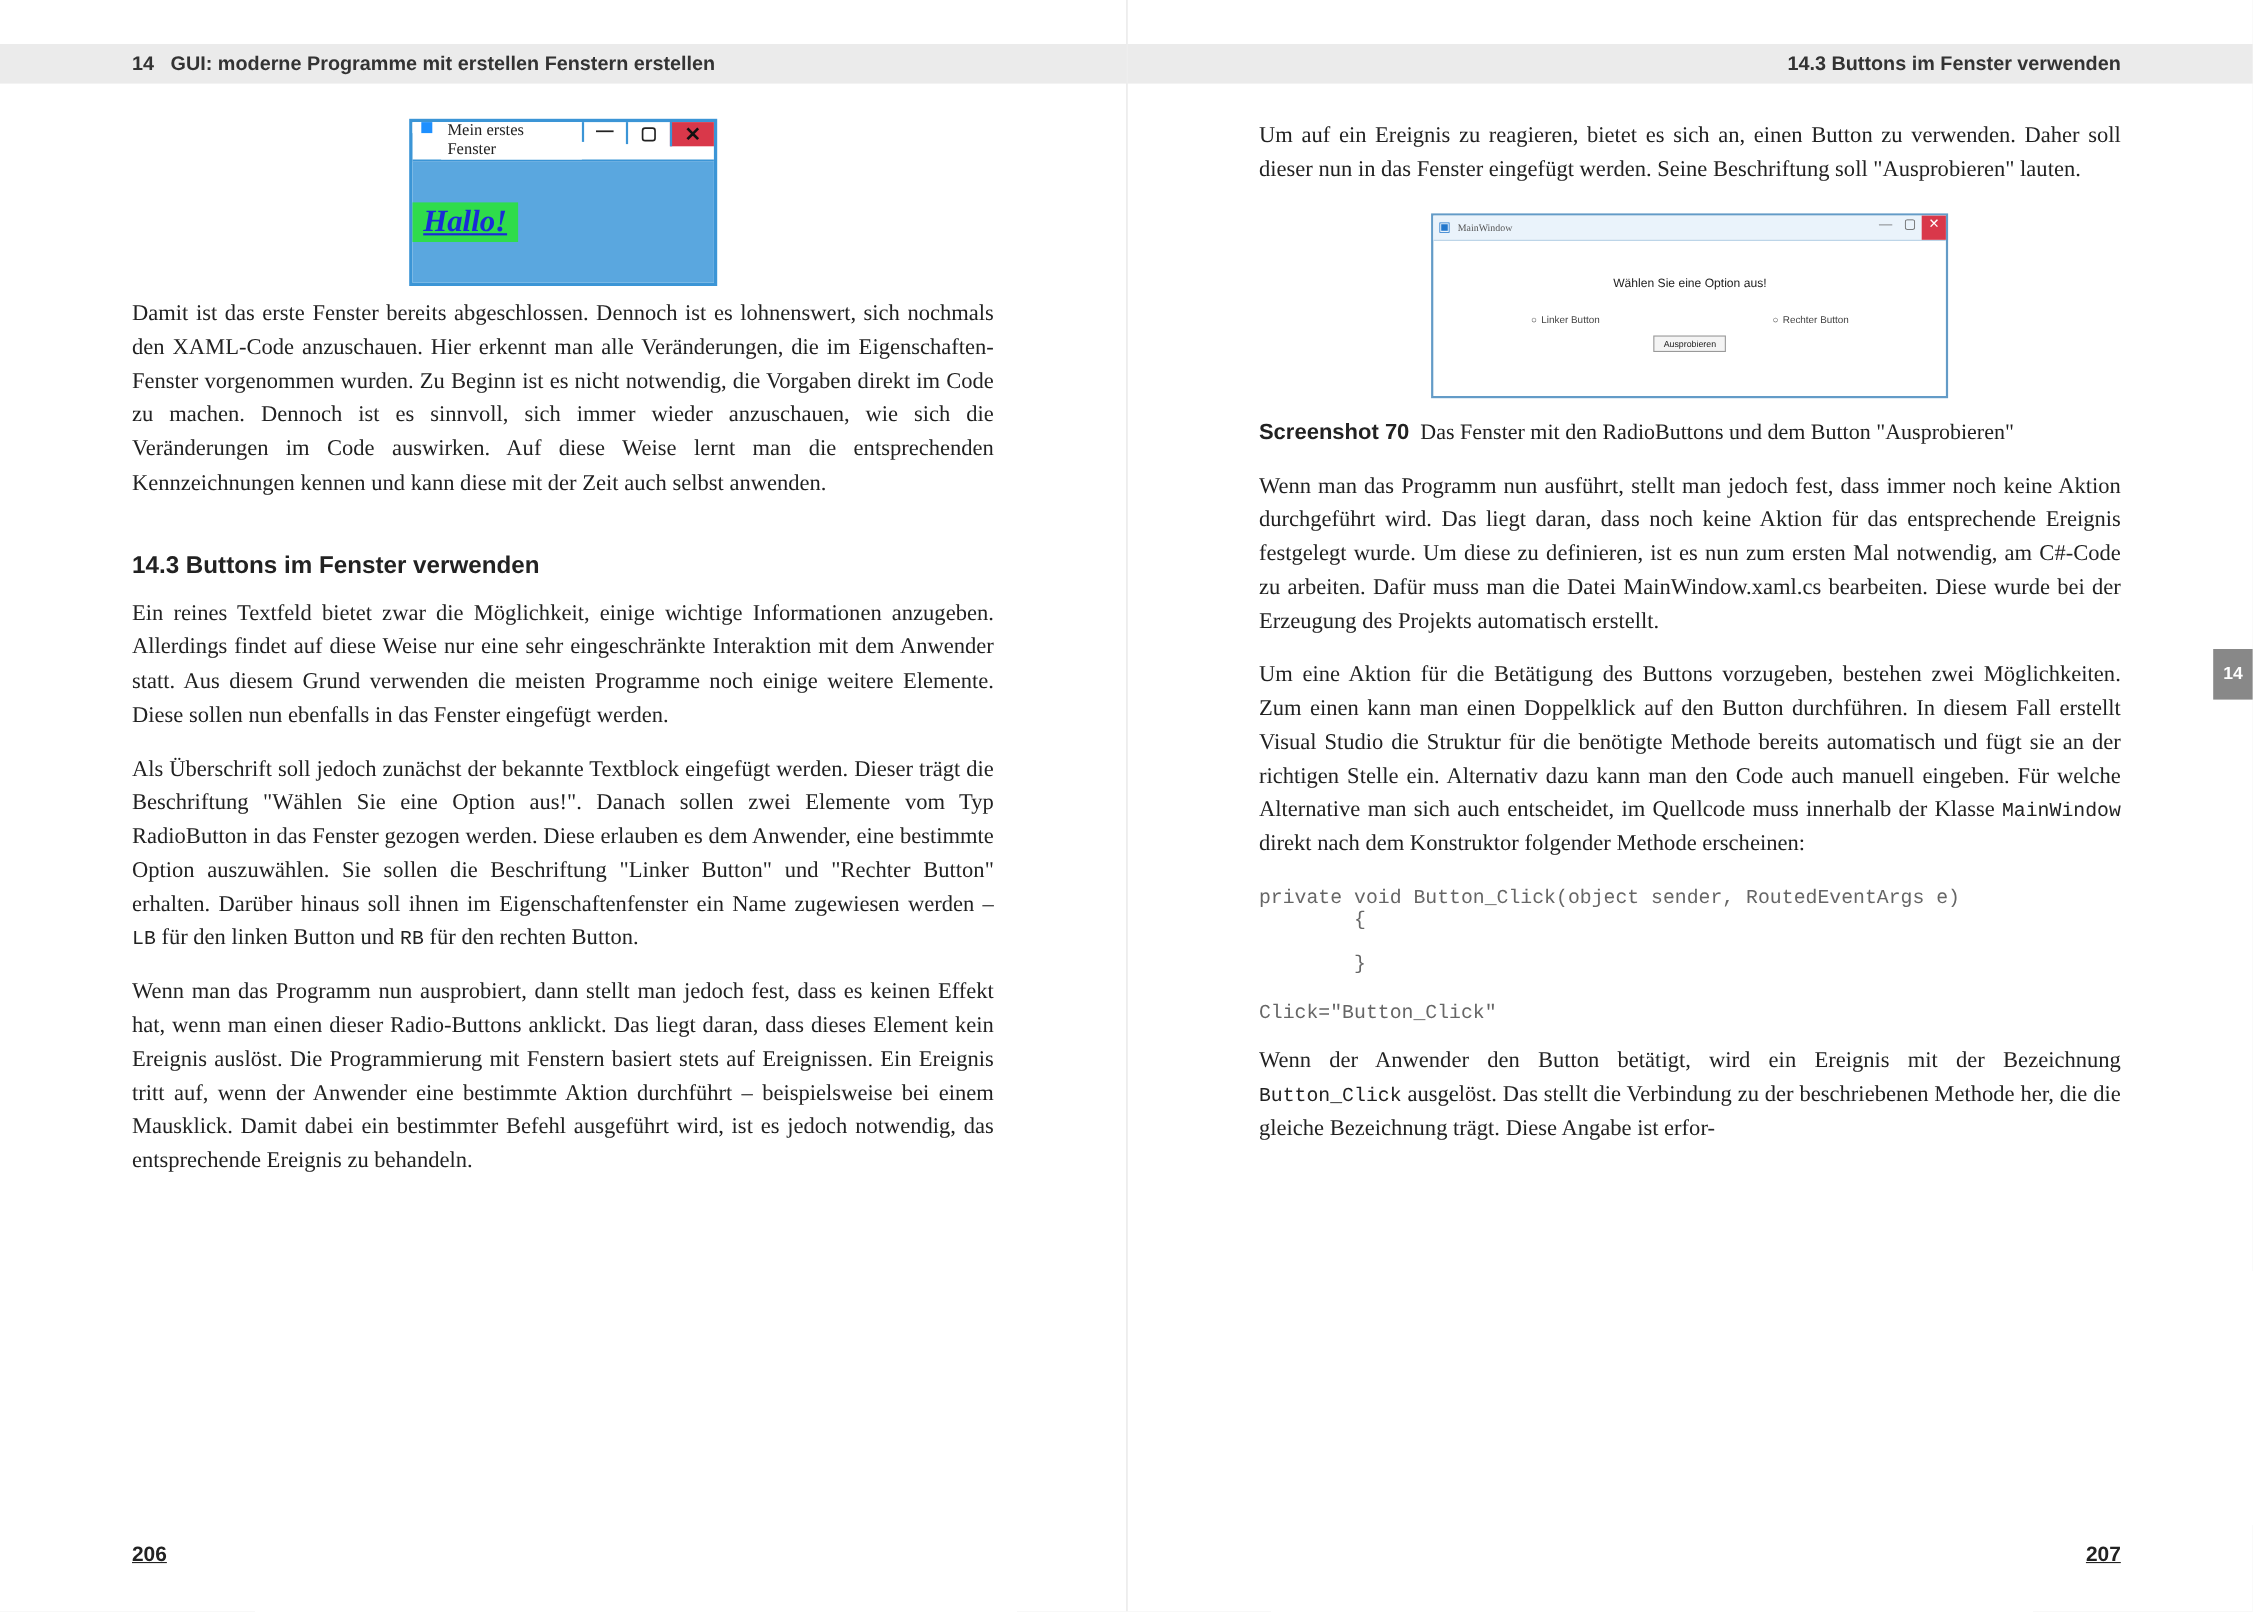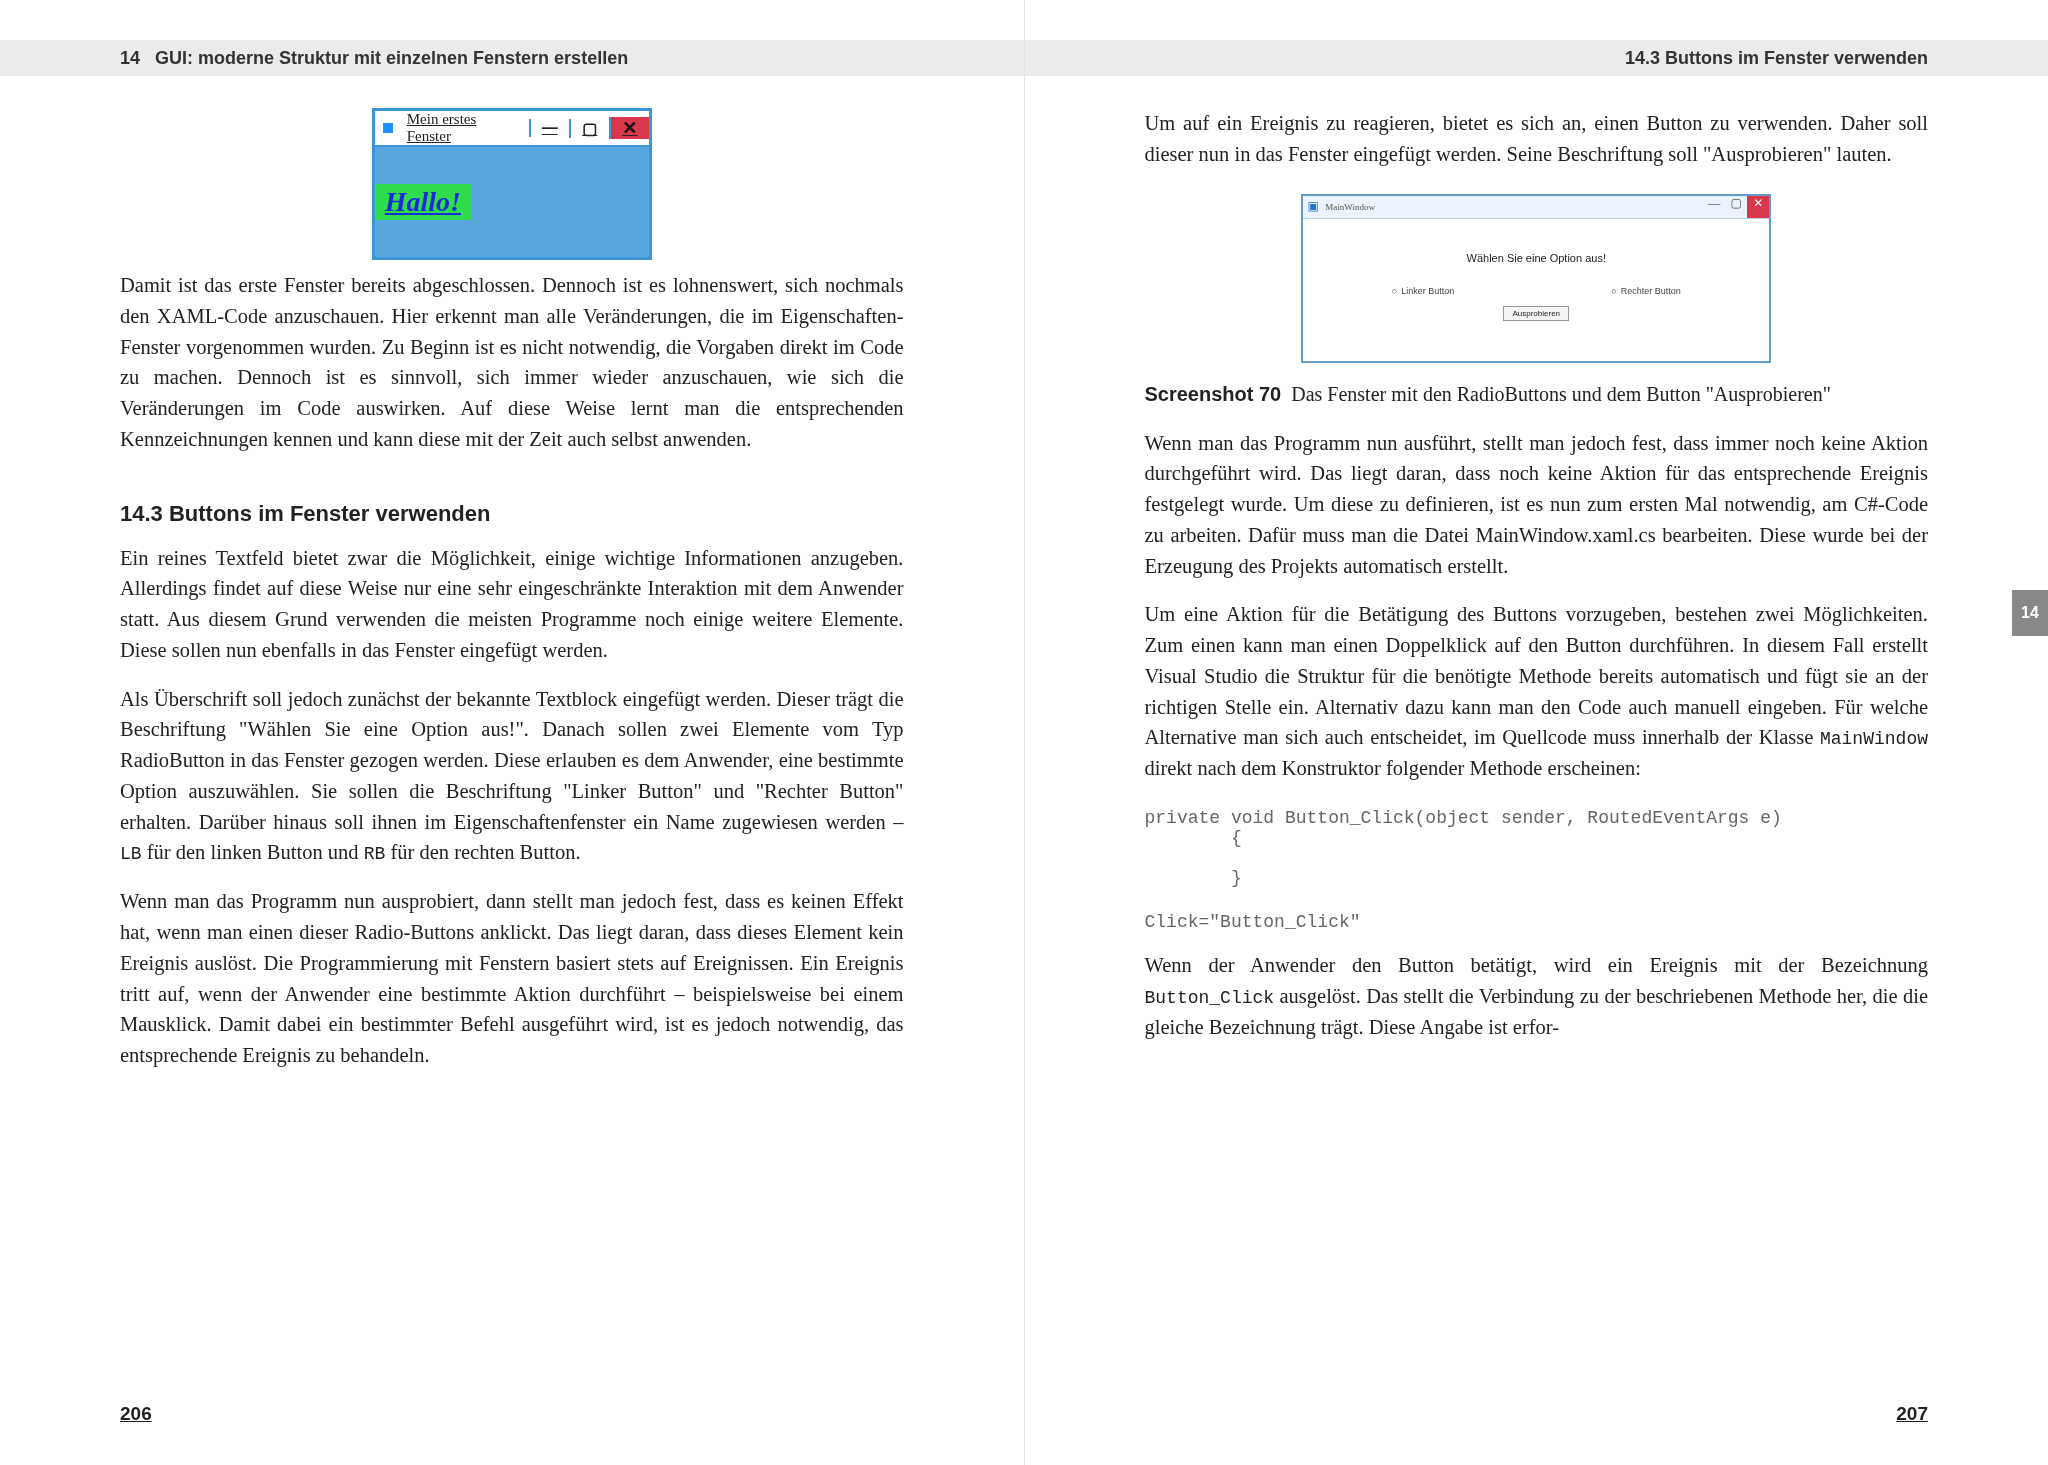--- a/index.html
+++ b/index.html
@@ -15,21 +15,21 @@
   .caption b{font-family:"Helvetica Neue",Arial,sans-serif;font-weight:700;}
   .code, code{font-family:"Courier New",monospace;font-size:18px;}
   pre.codeblock{font-family:"Courier New",monospace;font-size:18px;color:#666;margin:6px 0 18px;white-space:pre-wrap;}
   .folio{position:absolute;bottom:40px;font-family:"Helvetica Neue",Arial,sans-serif;font-weight:700;font-size:19px;text-decoration:underline;}
   .page.left .folio{left:120px;}
   .page.right .folio{right:120px;}
   .sidetab{position:absolute;right:0;top:590px;width:36px;height:46px;background:#888;color:#fff;font-family:"Helvetica Neue",Arial,sans-serif;font-weight:700;font-size:16px;display:flex;align-items:center;justify-content:center;}
   
   .fig69{width:280px;margin:0 auto 10px;}
   .win69{border:3px solid #3b95d6;background:#fff;}
-  .tbar69{display:flex;align-items:center;height:34px;border-bottom:2px solid #3b95d6;text-decoration:underline;}
+  .tbar69{display:flex;align-items:flex-start;height:34px;border-bottom:2px solid #3b95d6;}
   .ticon69{width:26px;background:#fff;display:flex;align-items:center;justify-content:center;}
   .ticon69 .sq{width:10px;height:10px;background:#1e90ff;}
   .ttitle69{flex:1;display:flex;align-items:center;padding:0 6px;font-size:15px;background:#fff;}
   .tbtn69{width:38px;border-left:2px solid #3b95d6;display:flex;align-items:center;justify-content:center;font-family:Arial,sans-serif;font-weight:700;}
   .tbtn69.close{background:#d9384a;color:#111;font-size:18px;}
   .body69{height:110px;background:#5aa7df;display:flex;align-items:center;justify-content:flex-start;}
   .hallo{background:#2fdc4b;color:#1a2bd8;font-family:Georgia,serif;font-size:28px;font-weight:700;font-style:italic;text-decoration:underline;padding:2px 10px;}
   
   .fig70{width:470px;margin:6px auto 10px;}
   .win70{border:2px solid #639bc7;background:#fff;}
@@ -45,21 +45,21 @@
   .try70{display:inline-block;font-family:Arial,sans-serif;font-size:8px;border:1px solid #999;padding:2px 8px;background:#f4f4f4;text-align:right;}
 </style>
 </head>
 <body>
 
 <div class="spread">
 
   <div class="page left">
     <div class="runhead">
       <span>14</span>&nbsp;&nbsp;&nbsp;
-      <span>GUI: moderne Struktur mit einzelnen Fenstern erstellen</span>
+      <span>GUI: moderne Programme mit erstellen Fenstern erstellen</span>
     </div>
 
     <div class="fig69">
       <div class="win69">
         <div class="tbar69">
           <div class="ticon69">
               <div class="sq"></div>
             </div>
           <div class="ttitle69">Mein erstes Fenster</div>
           <div class="tbtn69">—</div>

